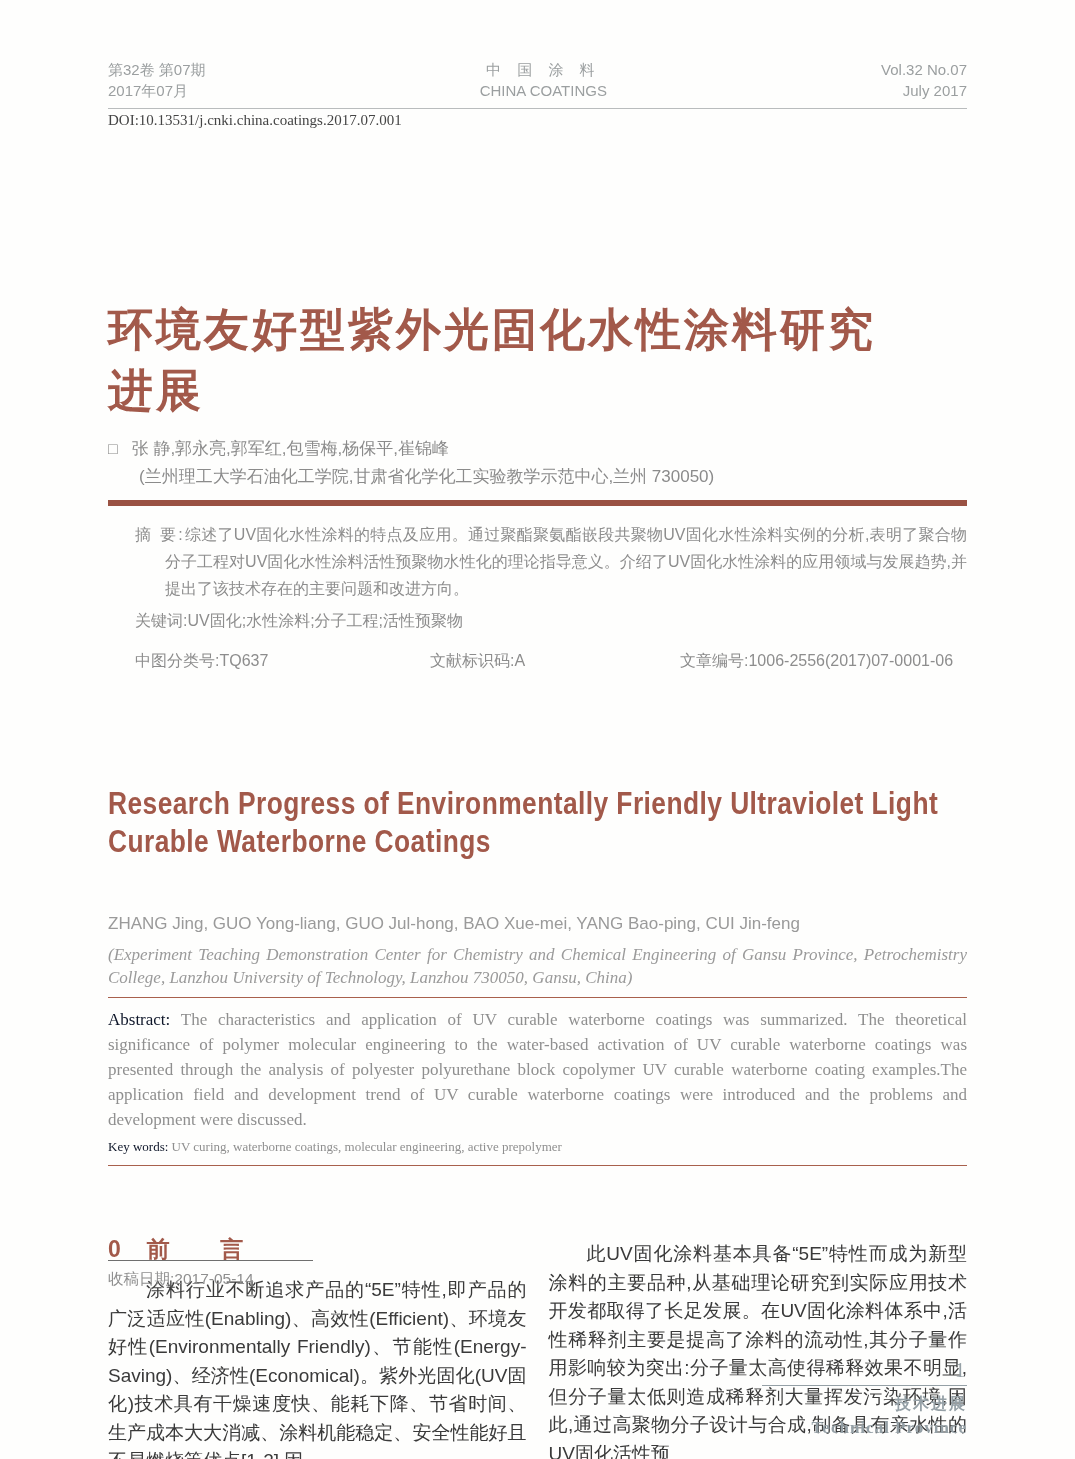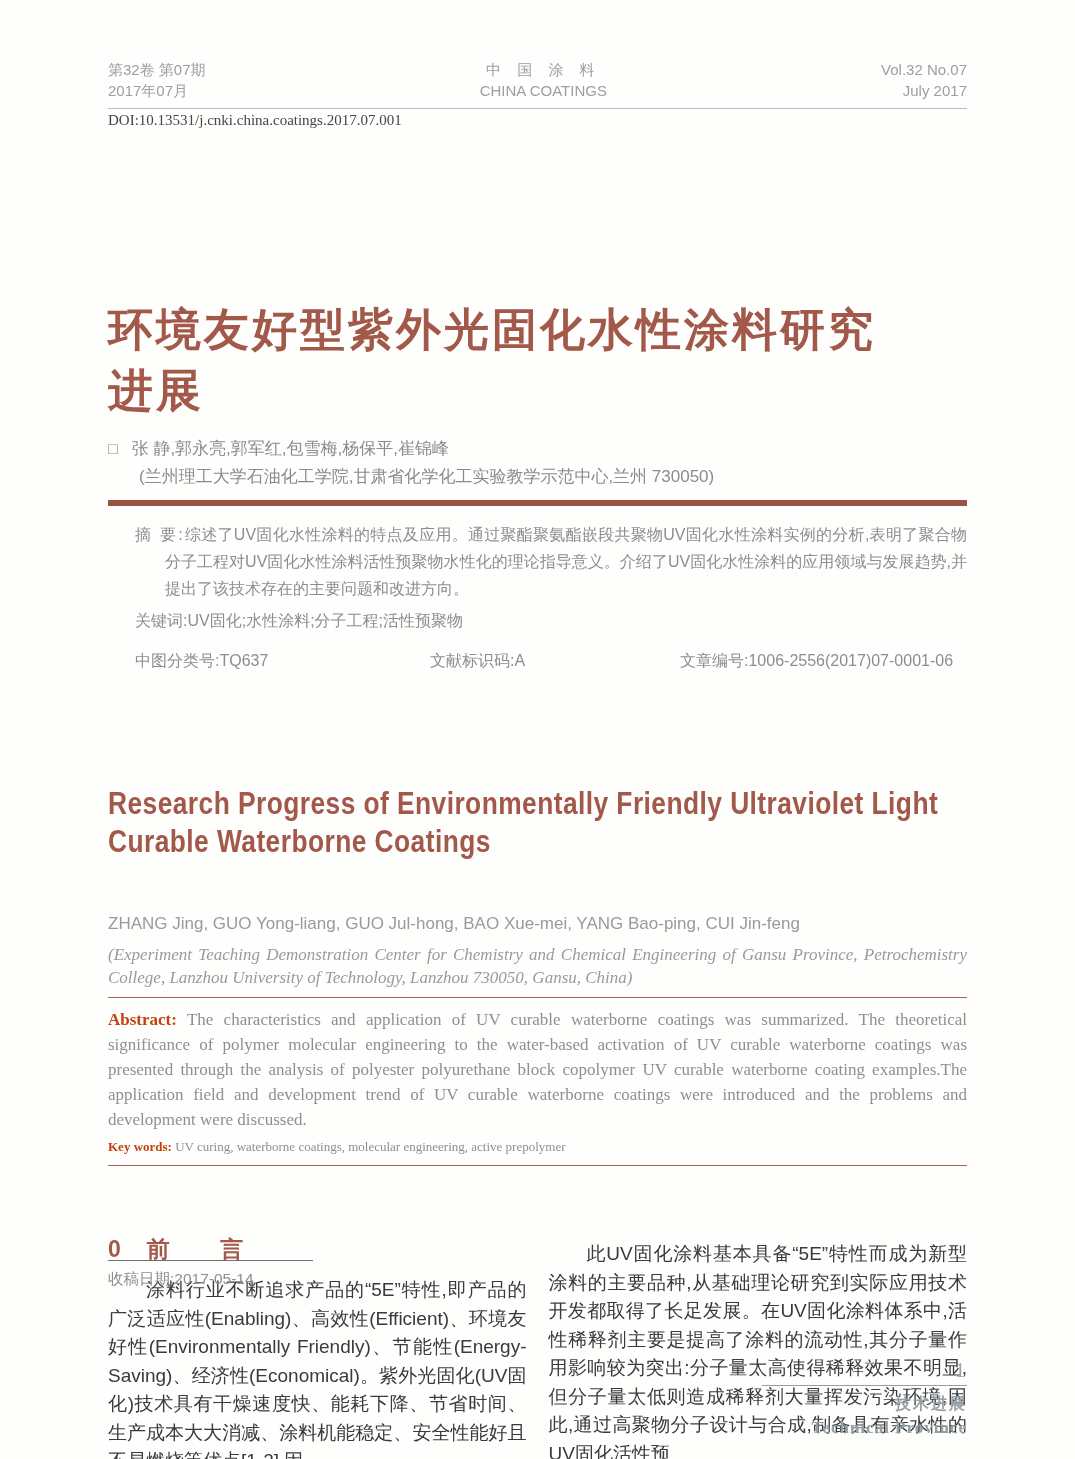--- a/index.html
+++ b/index.html
@@ -88,21 +88,21 @@
     font-style:italic;font-family:"Liberation Serif", serif;
     text-align:justify;
   }
   .rule-thin{border:none;border-top:1px solid #a8604c;margin:8px 0 0 0;}
 
   
   .abstract-en{
     margin-top:9px;color:#8f8f8f;font-size:17px;line-height:25px;
     font-family:"Liberation Serif", serif;text-align:justify;
   }
-  .abstract-en .label, .keywords-en .label{font-weight:bold;color:#c2410c;}
+  .abstract-en .label, .keywords-en .label{font-weight:normal;color:#0f172a;}
   .keywords-en{
     margin-top:2px;color:#8f8f8f;font-size:13px;line-height:25px;
     font-family:"Liberation Serif", serif;
   }
   .rule-thin2{border:none;border-top:1px solid #a8604c;margin:6px 0 0 0;}
 
   
   .columns{margin-top:68px;display:flex;gap:22px;}
   .col{width:419px;}
   .section-heading{

